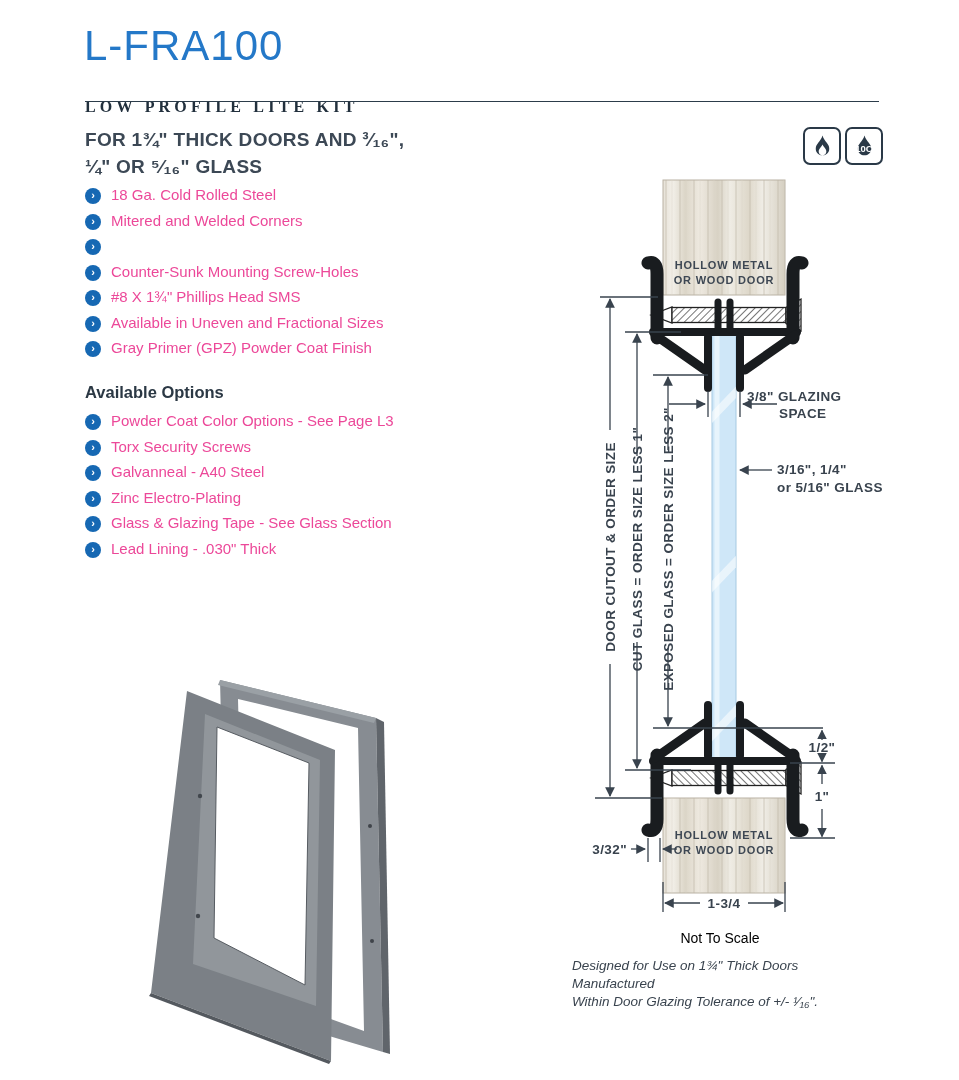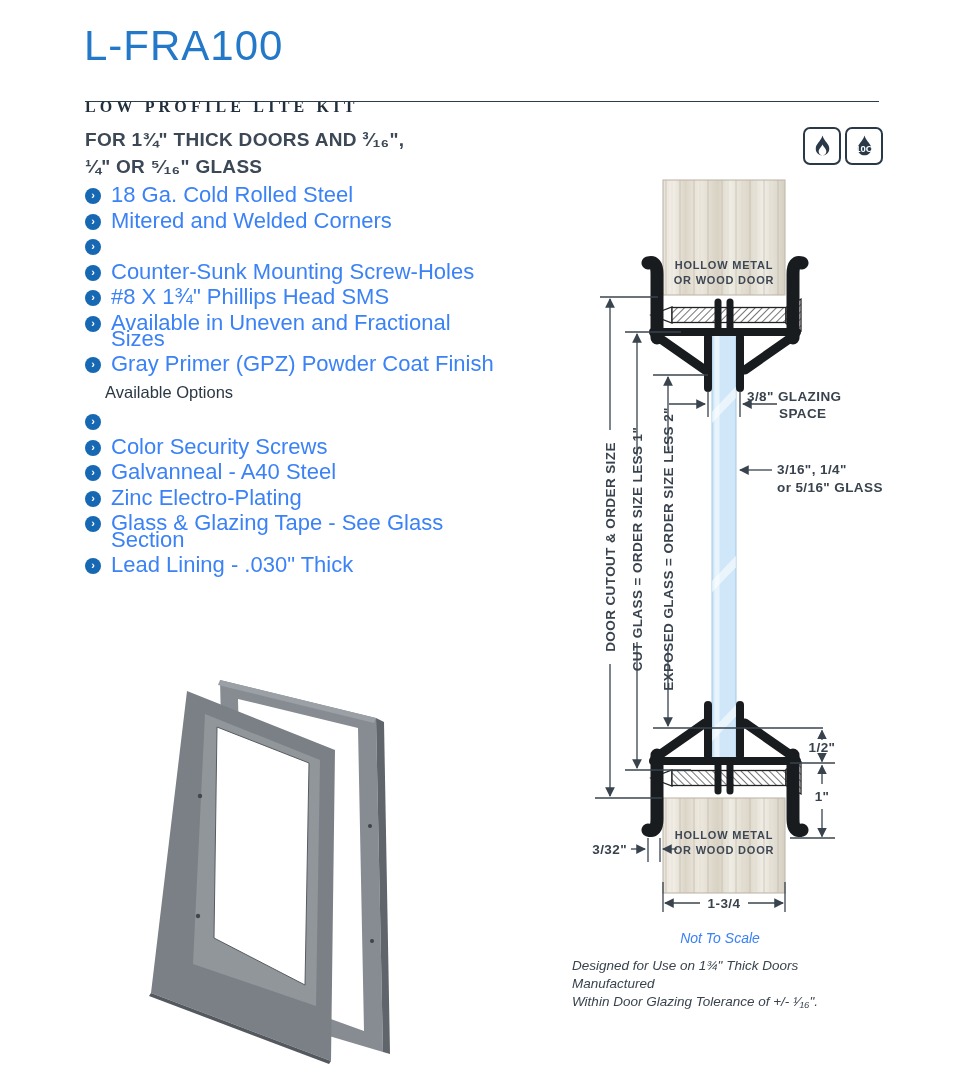--- a/index.html
+++ b/index.html
@@ -14,28 +14,28 @@
   .rule{left:85px;top:101px;width:794px;border-top:1.5px solid #2c3c4a;height:0;}
   
   .intro{left:85px;top:126px;width:480px;font-size:19px;font-weight:700;color:#3c4855;line-height:27px;letter-spacing:.3px;}
   
   .icons{left:803px;top:127px;display:flex;gap:4px;}
   .fireicon{width:38px;height:38px;border:2.5px solid #2a3947;border-radius:7px;box-sizing:border-box;display:flex;align-items:center;justify-content:center;position:relative;background:#fff;}
   .fireicon .lab{position:absolute;left:0;right:0;top:14px;text-align:center;font-size:9.5px;font-weight:700;color:#ffffff;}
   
   .features{left:85px;top:187px;width:420px;}
   .optwrap{left:85px;top:383px;width:420px;}
-  .optheading{font-size:16.5px;font-weight:400;color:#2b3844;margin-bottom:11px;margin-left:20px;}
+  .optheading{font-size:16.5px;font-weight:700;color:#2b3844;margin-bottom:11px;}
   .li{display:flex;align-items:flex-start;margin-bottom:8.5px;}
   .bullet{flex:0 0 16px;width:16px;height:16px;border-radius:50%;background:#1668b3;color:#fff;
           font-size:11px;font-weight:700;text-align:center;line-height:15px;margin-right:10px;margin-top:1px;}
-  .litext{font-size:22px;color:#3b82f6;line-height:16.5px;}
+  .litext{font-size:15px;color:#ec4899;line-height:16.5px;}
   
   .diagram{left:565px;top:172px;}
-  .nts{left:565px;top:930px;width:310px;text-align:center;font-style:italic;font-size:14px;color:#3b82f6;}
+  .nts{left:565px;top:930px;width:310px;text-align:center;font-size:14px;color:#000000;}
   .footnote{left:572px;top:957px;width:312px;font-style:italic;font-size:13.5px;color:#39434e;line-height:1.32;}
   
   .product{left:148px;top:676px;}
   svg text{font-family:"Liberation Sans","DejaVu Sans",sans-serif;}
   .dimtxt{font-size:13.5px;font-weight:700;fill:#39434e;letter-spacing:.4px;}
   .doortxt{font-size:11px;font-weight:700;fill:#3d4753;letter-spacing:.8px;}
 </style>
 </head>
 <body>
 
@@ -89,24 +89,25 @@
   <div class="li">
       <span class="bullet">›</span>
       <span class="litext">Gray Primer (GPZ) Powder Coat Finish</span>
     </div>
 </div>
 
 <div class="abs optwrap">
   <div class="optheading">Available Options</div>
   <div class="li">
       <span class="bullet">›</span>
-    </div>
-  <div class="li">
-      <span class="bullet">›</span>
-      <span class="litext">Color Security Screws</span>
+      <span class="litext">Powder Coat Color Options - See Page L3</span>
+    </div>
+  <div class="li">
+      <span class="bullet">›</span>
+      <span class="litext">Torx Security Screws</span>
     </div>
   <div class="li">
       <span class="bullet">›</span>
       <span class="litext">Galvanneal - A40 Steel</span>
     </div>
   <div class="li">
       <span class="bullet">›</span>
       <span class="litext">Zinc Electro-Plating</span>
     </div>
   <div class="li">

